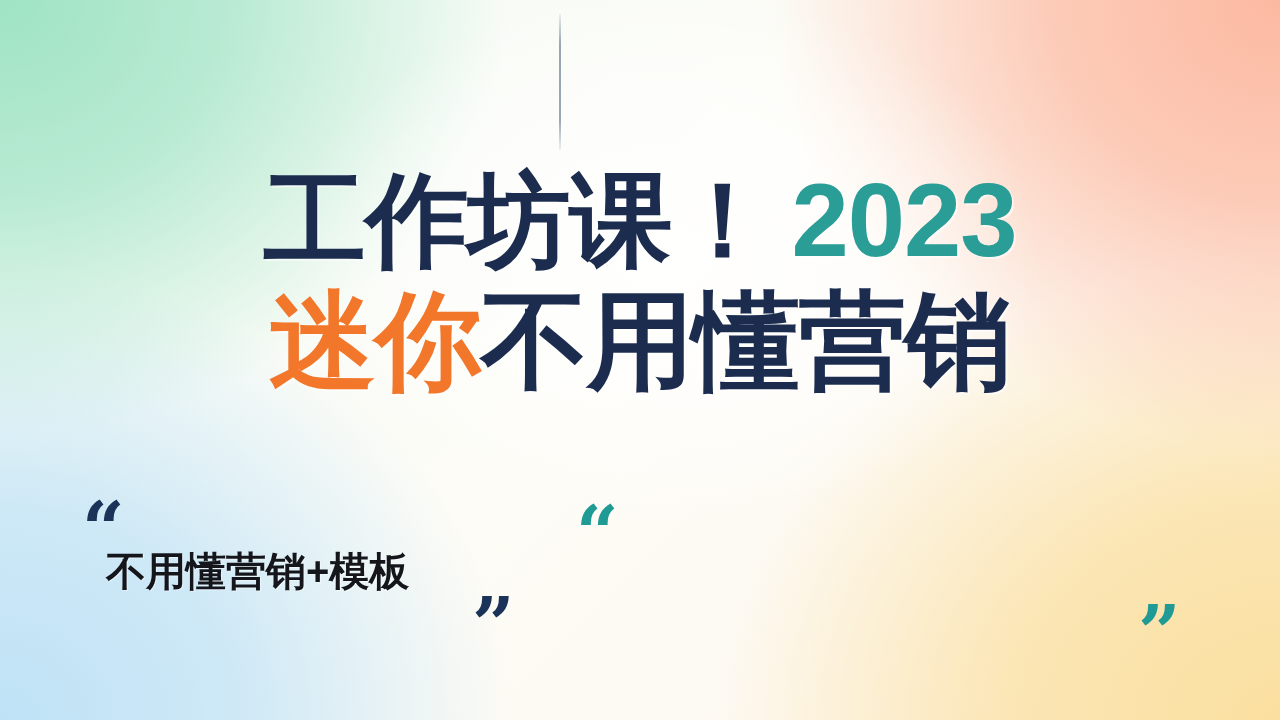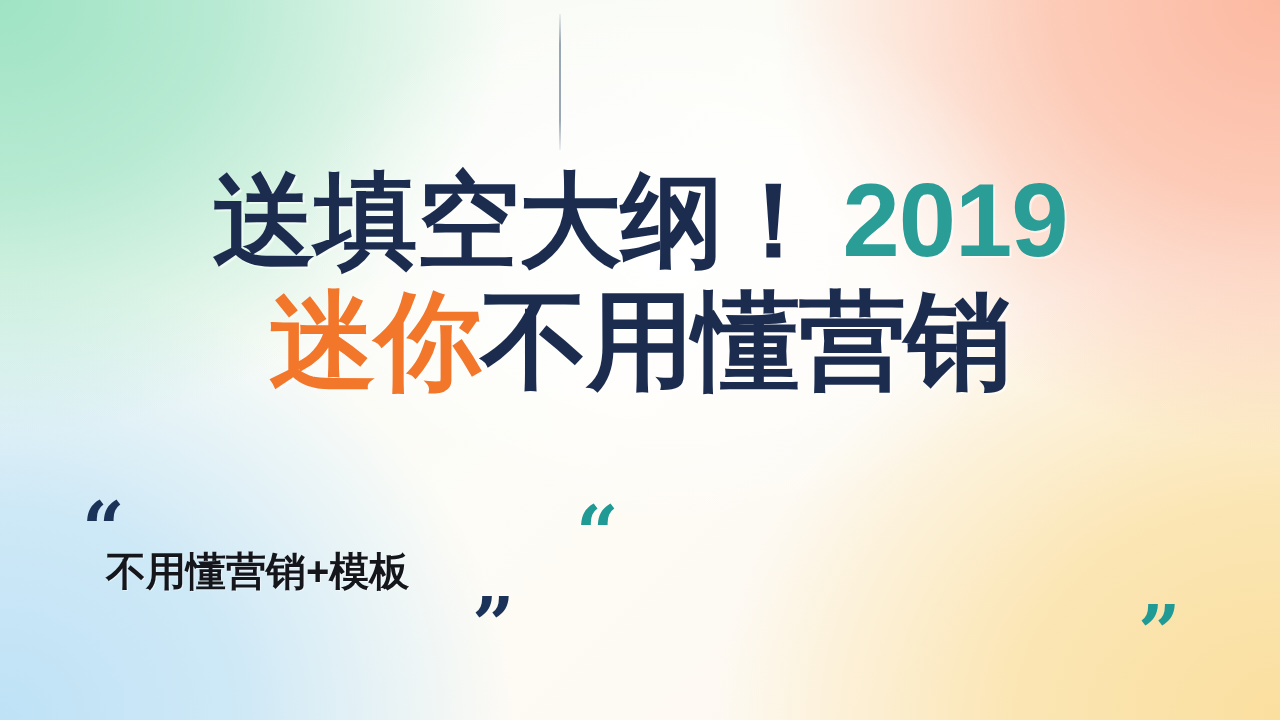--- a/index.html
+++ b/index.html
@@ -122,21 +122,21 @@
 </style>
 </head>
 <body>
 
 <div id="poster">
 
   <div class="bg-layer bg-base"></div>
   <div class="bg-layer bg-haze"></div>
 
   <div class="headline">
-    <span class="title-line line-1"><span class="seg seg-navy">送填空大纲！</span><span class="seg-space"></span><span class="seg seg-teal">2019</span></span>
+    <span class="title-line line-1"><span class="seg seg-navy">工作坊课！</span><span class="seg-space"></span><span class="seg seg-teal">2023</span></span>
     <span class="title-line line-2"><span class="seg seg-orange">迷你</span><span class="seg seg-navy">不用懂营销</span></span>
   </div>
 
   <div class="quote-band">
 
     <div class="quote-cell cell-left">
       <span class="qmark navy q-open">“</span>
       <span class="quote-text">不用懂营销+模板</span>
       <span class="qmark navy q-close">”</span>
     </div>

